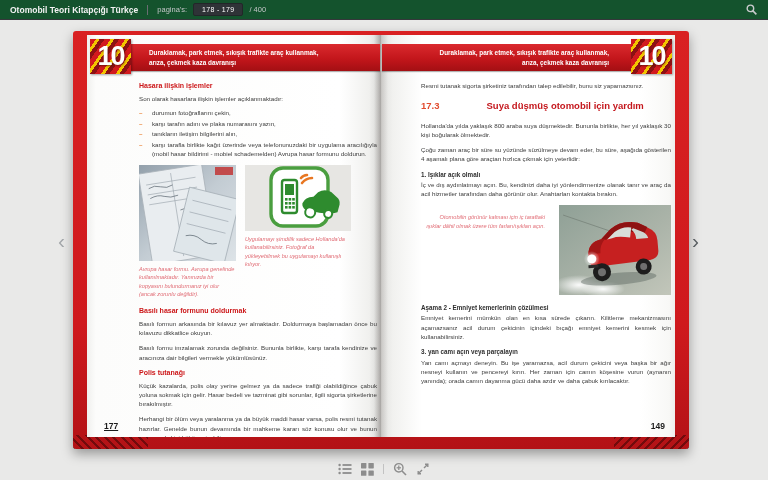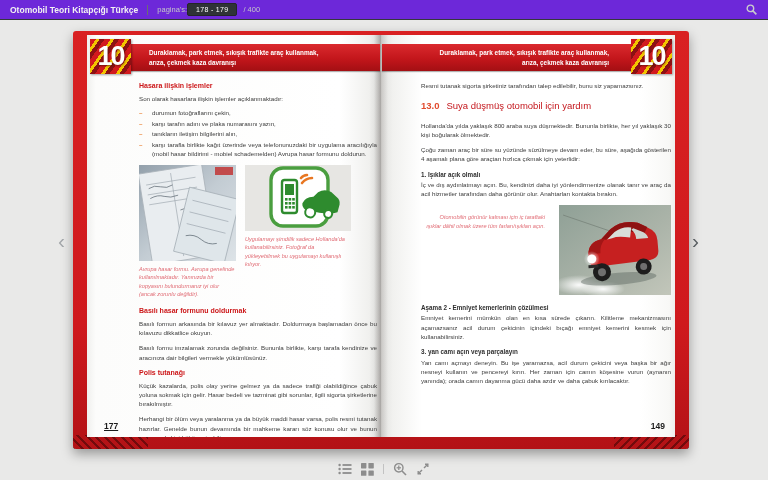--- a/index.html
+++ b/index.html
@@ -1,23 +1,23 @@
 <!DOCTYPE html>
 <html><head>
 <meta charset="utf-8">
 <style>
   html,body{margin:0;padding:0;}
   .screen{position:relative;width:768px;height:480px;background:#e9e9e8;overflow:hidden;
           font-family:"Liberation Sans",sans-serif;}
   
-  .topbar{position:absolute;top:0;left:0;width:768px;height:20px;background:#6d28d9;
+  .topbar{position:absolute;top:0;left:0;width:768px;height:20px;background:#14532d;
           display:flex;align-items:center;border-bottom:1px solid #35383b;box-sizing:border-box;}
   .tb-title{color:#f2f2f2;font-size:8.5px;font-weight:bold;margin-left:10px;white-space:nowrap;}
   .tb-sep{width:1px;height:10px;background:#6a6e72;margin:0 9px;}
-  .tb-pages{color:#c4c6c8;font-size:7.5px;}
+  .tb-pages{color:#c4c6c8;font-size:7.5px;margin-right:6px;}
   .tb-range{background:#2f3337;border:1px solid #232629;border-radius:2px;color:#fff;
             font-size:7px;padding:2px 8px;letter-spacing:.3px;}
   .tb-total{color:#c4c6c8;font-size:7.5px;margin-left:6px;}
   .tb-search{margin-left:auto;margin-right:10px;width:13px;height:13px;cursor:pointer;}
   
   .viewer{position:absolute;top:20px;left:0;width:768px;height:460px;}
   .nav{position:absolute;top:210px;font-size:21px;line-height:1;cursor:pointer;user-select:none;}
   .nav-prev{left:58px;color:#a4a8ab;}
   .nav-next{left:692px;color:#5e6367;}
   
@@ -56,21 +56,21 @@
   .para{margin:0 0 6px 0;}
   .bullets{list-style:none;margin:5px 0 6px 0;padding:0;}
   .bullets li{position:relative;padding-left:13px;margin-bottom:2px;line-height:1.42;}
   .bullets li::before{content:"–";position:absolute;left:0;top:0;color:#e87722;font-weight:bold;}
   .figures{display:flex;gap:9px;margin:5px 0 8px 0;}
   .figcol{display:flex;flex-direction:column;}
   .figcap{font-size:5.6px;font-style:italic;color:#e06a73;line-height:1.5;margin-top:4px;text-align:left;}
   .subhead{font-weight:bold;color:#2e2e2e;margin:0 0 1px 0;text-align:left;font-size:6.3px;}
   .sechead{margin:9px 0 7px 0;text-align:left;}
   .sechead .num{color:#e14b2e;font-size:9.5px;font-weight:bold;margin-right:7px;}
-  .sechead .ttl{color:#c4161c;font-size:9.5px;font-weight:normal;}
+  .sechead .ttl{color:#c4161c;font-size:9.5px;font-weight:bold;margin-left:40px;}
   .figure-row{display:flex;margin:4px 0 8px 0;}
   .car-caption{flex:1;text-align:right;font-size:5.6px;font-style:italic;color:#e06a73;
                line-height:1.6;padding:8px 14px 0 4px;}
   .pagenum{position:absolute;bottom:6px;font-size:8.5px;font-weight:bold;color:#1c1c1c;}
   .pn-left{left:17px;text-decoration:underline;} .pn-right{right:10px;}
   
   .toolbar{position:absolute;left:0;bottom:3px;width:768px;height:16px;display:flex;
            align-items:center;justify-content:center;gap:9px;}
   .tool{cursor:pointer;display:block;}
   .tool-sep{width:1px;height:10px;background:#c2c2c2;}
@@ -201,21 +201,21 @@
           </div>
           <div class="banner banner-right">
             <div>Duraklamak, park etmek, sıkışık trafikte araç kullanmak,</div>
             <div>arıza, çekmek kaza davranışı</div>
           </div>
 
           <div class="content content-right">
             <p class="para">Resmi tutanak sigorta şirketiniz tarafından talep edilebilir, bunu siz yapamazsınız.</p>
 
             <div class="sechead">
-              <span class="num">13.0</span><span class="ttl">Suya düşmüş otomobil için yardım</span>
+              <span class="num">17.3</span><span class="ttl">Suya düşmüş otomobil için yardım</span>
             </div>
 
             <p class="para">Hollanda'da yılda yaklaşık 800 araba suya düşmektedir. Bununla birlikte, her yıl yaklaşık 30 kişi boğularak ölmektedir.</p>
             <p class="para">Çoğu zaman araç bir süre su yüzünde süzülmeye devam eder, bu süre, aşağıda gösterilen 4 aşamalı plana göre araçtan hızlıca çıkmak için yeterlidir:</p>
 
             <h4 class="subhead">1. Işıklar açık olmalı</h4>
             <p class="para">İç ve dış aydınlatmayı açın. Bu, kendinizi daha iyi yönlendirmenize olanak tanır ve araç da acil hizmetler tarafından daha görünür olur. Anahtarları kontakta bırakın.</p>
 
             <div class="figure-row">
               <div class="car-caption">Otomobilin görünür kalması için iç taraftaki ışıklar dâhil olmak üzere tüm farları/ışıkları açın.</div>

